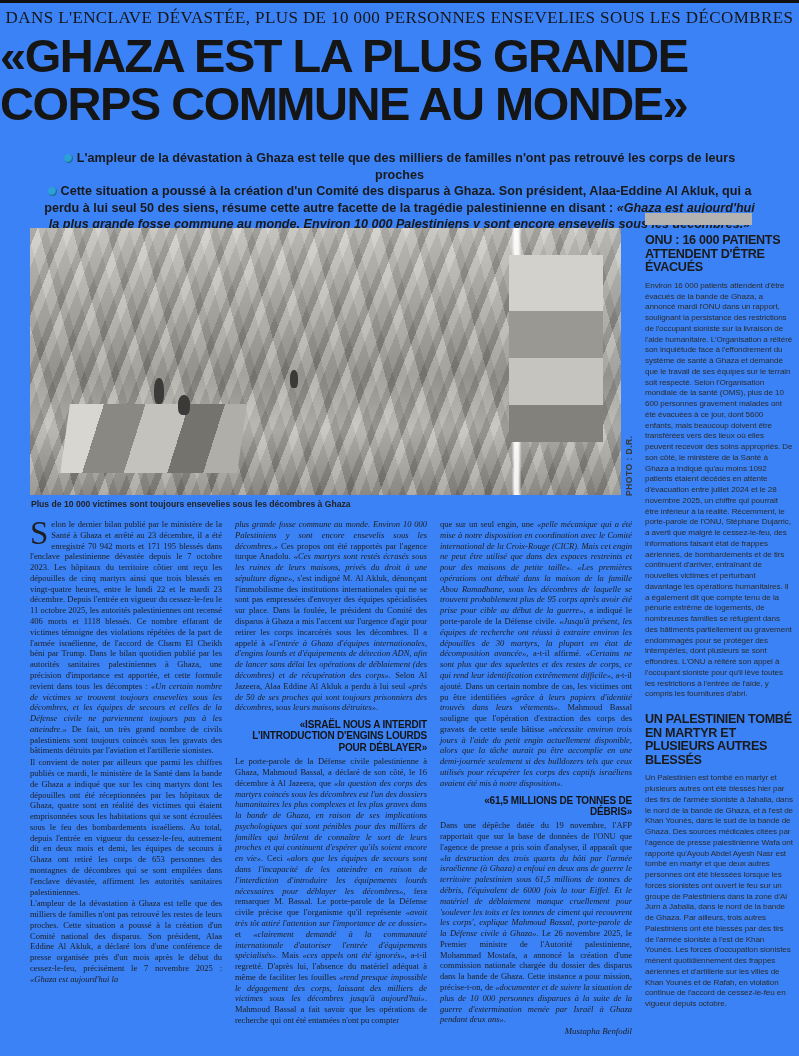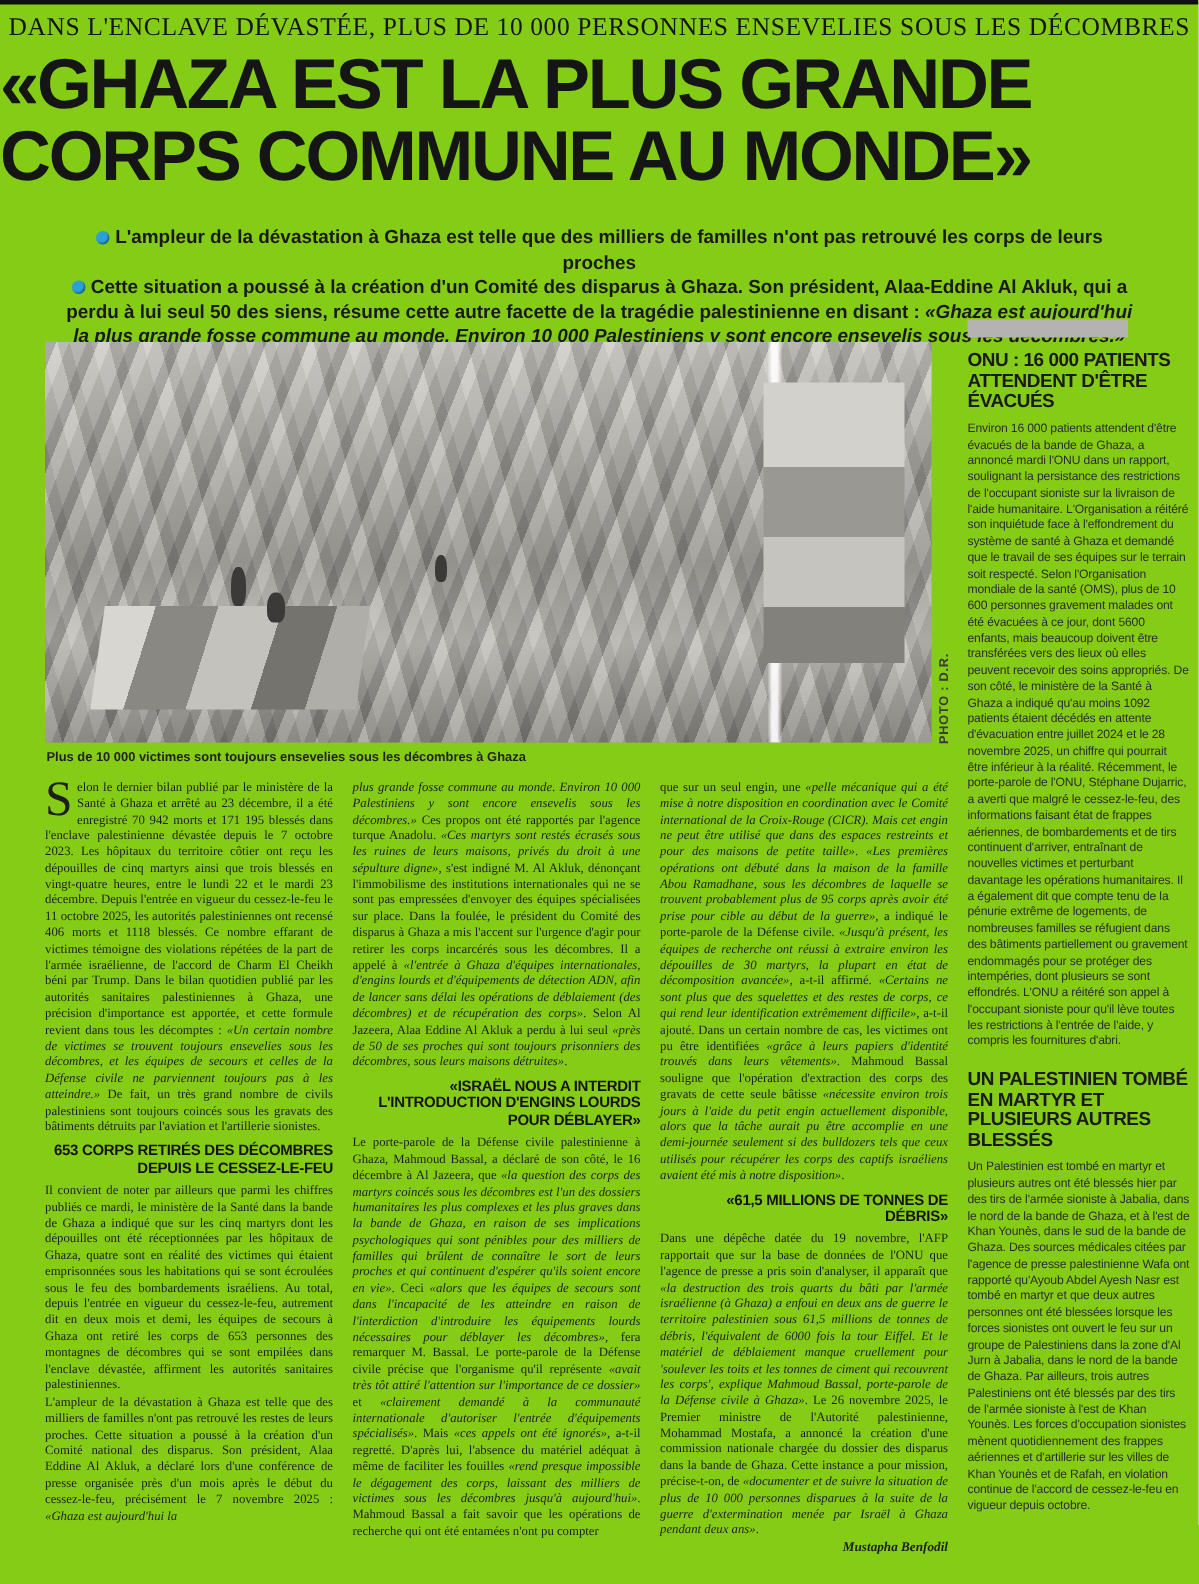--- a/index.html
+++ b/index.html
@@ -1,16 +1,16 @@
 <!DOCTYPE html>
 <html lang="fr"><head>
 <meta charset="utf-8">
 <style>
   html,body{margin:0;padding:0;background:#e9e9e7;}
-  .page{position:relative;width:799px;height:1056px;margin:0 auto;background:#84cc16;
+  .page{position:relative;width:799px;height:1056px;margin:0 auto;background:#3b82f6;
         font-family:"Liberation Serif",serif;color:#1b1b1b;overflow:hidden;}
   .toprule{position:absolute;top:0;left:0;width:100%;height:3px;background:#101010;}
 
   .kicker{position:absolute;top:8px;left:0;width:100%;text-align:center;
           font-family:"Liberation Serif",serif;font-size:17px;letter-spacing:.4px;color:#151515;}
 
   .headline{position:absolute;top:32px;left:0;width:100%;text-align:left;
             font-family:"Liberation Sans",sans-serif;font-weight:700;color:#151515;
             font-size:47px;line-height:1.02;letter-spacing:-1.5px;}
 
@@ -41,21 +41,21 @@
   .caption{position:absolute;left:31px;top:499px;width:560px;
         font-family:"Liberation Sans",sans-serif;font-weight:700;
         font-size:8.6px;color:#222;}
 
   .columns{position:absolute;left:30px;top:519px;width:603px;display:flex;gap:13px;}
   .column{width:192px;font-size:8.5px;line-height:1.27;text-align:justify;color:#1e1e1e;}
   .column p{margin:0 0 1px 0;}
   .dropcap{float:left;font-size:33px;line-height:26px;padding:1px 3px 0 0;font-weight:400;}
   .subhead{font-family:"Liberation Sans",sans-serif;font-weight:700;font-size:10px;
         line-height:1.14;letter-spacing:-.2px;margin:6px 0 3px 0;text-align:right;color:#141414;}
-  .byline{text-align:right;font-weight:700;font-style:italic;font-size:8.8px;margin-top:1px;}
+  .byline{text-align:right;font-weight:400;font-style:italic;font-size:8.8px;margin-top:1px;}
 
   .sidebar{position:absolute;left:645px;top:213px;width:148px;
         font-family:"Liberation Sans",sans-serif;}
   .sidebar-bar{width:107px;height:12px;background:#b4b3b1;margin-bottom:9px;}
   .sb-title{font-weight:700;font-size:12.6px;line-height:1.08;letter-spacing:-.3px;
         color:#1a1a1a;margin:0 0 6px 0;}
   .sb-title.second{margin-top:13px;}
   .sb-body{font-size:8.1px;line-height:1.33;color:#2c2c2c;text-align:left;letter-spacing:-.1px;}
 </style>
 </head>
@@ -84,21 +84,20 @@
     <div class="fig" style="left:44%;bottom:40%;width:8px;height:18px;"></div>
   </div>
 
   <div class="photo-credit">PHOTO : D.R.</div>
 
   <div class="caption">Plus de 10 000 victimes sont toujours ensevelies sous les décombres à Ghaza</div>
 
   <div class="columns" id="columns">
       <div class="column">
         <p><span class="dropcap">S</span>elon le dernier bilan publié par le ministère de la Santé à Ghaza et arrêté au 23 décembre, il a été enregistré 70 942 morts et 171 195 blessés dans l'enclave palestinienne dévastée depuis le 7 octobre 2023. Les hôpitaux du territoire côtier ont reçu les dépouilles de cinq martyrs ainsi que trois blessés en vingt-quatre heures, entre le lundi 22 et le mardi 23 décembre. Depuis l'entrée en vigueur du cessez-le-feu le 11 octobre 2025, les autorités palestiniennes ont recensé 406 morts et 1118 blessés. Ce nombre effarant de victimes témoigne des violations répétées de la part de l'armée israélienne, de l'accord de Charm El Cheikh béni par Trump. Dans le bilan quotidien publié par les autorités sanitaires palestiniennes à Ghaza, une précision d'importance est apportée, et cette formule revient dans tous les décomptes : <i>«Un certain nombre de victimes se trouvent toujours ensevelies sous les décombres, et les équipes de secours et celles de la Défense civile ne parviennent toujours pas à les atteindre.»</i> De fait, un très grand nombre de civils palestiniens sont toujours coincés sous les gravats des bâtiments détruits par l'aviation et l'artillerie sionistes.</p>
-        <div class="subhead">653 CORPS RETIRÉS DES DÉCOMBRES DEPUIS LE CESSEZ-LE-FEU</div>
         <p>Il convient de noter par ailleurs que parmi les chiffres publiés ce mardi, le ministère de la Santé dans la bande de Ghaza a indiqué que sur les cinq martyrs dont les dépouilles ont été réceptionnées par les hôpitaux de Ghaza, quatre sont en réalité des victimes qui étaient emprisonnées sous les habitations qui se sont écroulées sous le feu des bombardements israéliens. Au total, depuis l'entrée en vigueur du cessez-le-feu, autrement dit en deux mois et demi, les équipes de secours à Ghaza ont retiré les corps de 653 personnes des montagnes de décombres qui se sont empilées dans l'enclave dévastée, affirment les autorités sanitaires palestiniennes.</p>
         <p>L'ampleur de la dévastation à Ghaza est telle que des milliers de familles n'ont pas retrouvé les restes de leurs proches. Cette situation a poussé à la création d'un Comité national des disparus. Son président, Alaa Eddine Al Akluk, a déclaré lors d'une conférence de presse organisée près d'un mois après le début du cessez-le-feu, précisément le 7 novembre 2025 : <i>«Ghaza est aujourd'hui la</i></p>
       </div>
       <div class="column">
         <p><i>plus grande fosse commune au monde. Environ 10 000 Palestiniens y sont encore ensevelis sous les décombres.»</i> Ces propos ont été rapportés par l'agence turque Anadolu. <i>«Ces martyrs sont restés écrasés sous les ruines de leurs maisons, privés du droit à une sépulture digne»</i>, s'est indigné M. Al Akluk, dénonçant l'immobilisme des institutions internationales qui ne se sont pas empressées d'envoyer des équipes spécialisées sur place. Dans la foulée, le président du Comité des disparus à Ghaza a mis l'accent sur l'urgence d'agir pour retirer les corps incarcérés sous les décombres. Il a appelé à <i>«l'entrée à Ghaza d'équipes internationales, d'engins lourds et d'équipements de détection ADN, afin de lancer sans délai les opérations de déblaiement (des décombres) et de récupération des corps»</i>. Selon Al Jazeera, Alaa Eddine Al Akluk a perdu à lui seul <i>«près de 50 de ses proches qui sont toujours prisonniers des décombres, sous leurs maisons détruites»</i>.</p>
         <div class="subhead">«ISRAËL NOUS A INTERDIT L'INTRODUCTION D'ENGINS LOURDS POUR DÉBLAYER»</div>
         <p>Le porte-parole de la Défense civile palestinienne à Ghaza, Mahmoud Bassal, a déclaré de son côté, le 16 décembre à Al Jazeera, que <i>«la question des corps des martyrs coincés sous les décombres est l'un des dossiers humanitaires les plus complexes et les plus graves dans la bande de Ghaza, en raison de ses implications psychologiques qui sont pénibles pour des milliers de familles qui brûlent de connaître le sort de leurs proches et qui continuent d'espérer qu'ils soient encore en vie»</i>. Ceci <i>«alors que les équipes de secours sont dans l'incapacité de les atteindre en raison de l'interdiction d'introduire les équipements lourds nécessaires pour déblayer les décombres»</i>, fera remarquer M. Bassal. Le porte-parole de la Défense civile précise que l'organisme qu'il représente <i>«avait très tôt attiré l'attention sur l'importance de ce dossier»</i> et <i>«clairement demandé à la communauté internationale d'autoriser l'entrée d'équipements spécialisés»</i>. Mais <i>«ces appels ont été ignorés»</i>, a-t-il regretté. D'après lui, l'absence du matériel adéquat à même de faciliter les fouilles <i>«rend presque impossible le dégagement des corps, laissant des milliers de victimes sous les décombres jusqu'à aujourd'hui»</i>. Mahmoud Bassal a fait savoir que les opérations de recherche qui ont été entamées n'ont pu compter</p>
       </div>
       <div class="column">
         <p>que sur un seul engin, une <i>«pelle mécanique qui a été mise à notre disposition en coordination avec le Comité international de la Croix-Rouge (CICR). Mais cet engin ne peut être utilisé que dans des espaces restreints et pour des maisons de petite taille»</i>. <i>«Les premières opérations ont débuté dans la maison de la famille Abou Ramadhane, sous les décombres de laquelle se trouvent probablement plus de 95 corps après avoir été prise pour cible au début de la guerre»</i>, a indiqué le porte-parole de la Défense civile. <i>«Jusqu'à présent, les équipes de recherche ont réussi à extraire environ les dépouilles de 30 martyrs, la plupart en état de décomposition avancée»</i>, a-t-il affirmé. <i>«Certains ne sont plus que des squelettes et des restes de corps, ce qui rend leur identification extrêmement difficile»</i>, a-t-il ajouté. Dans un certain nombre de cas, les victimes ont pu être identifiées <i>«grâce à leurs papiers d'identité trouvés dans leurs vêtements»</i>. Mahmoud Bassal souligne que l'opération d'extraction des corps des gravats de cette seule bâtisse <i>«nécessite environ trois jours à l'aide du petit engin actuellement disponible, alors que la tâche aurait pu être accomplie en une demi-journée seulement si des bulldozers tels que ceux utilisés pour récupérer les corps des captifs israéliens avaient été mis à notre disposition»</i>.</p>

